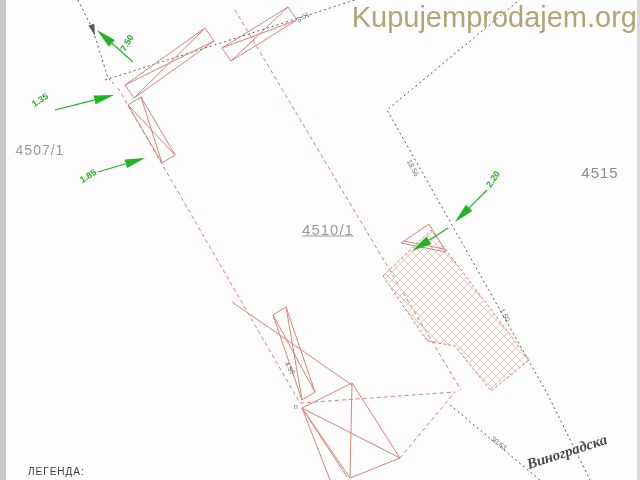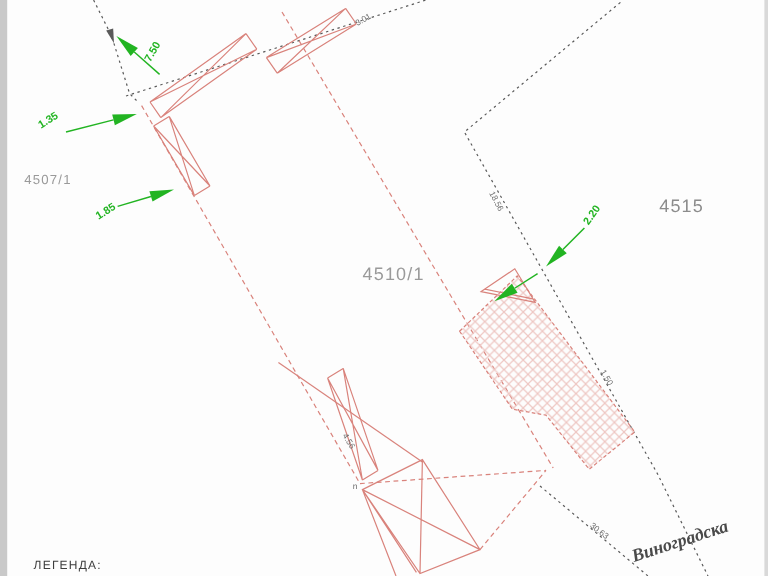--- a/index.html
+++ b/index.html
@@ -79,24 +79,25 @@
       <polygon class="green-head" points="114,95 95.7,104.3 93.5,95.5"></polygon>
       <path class="green-line" d="M98,172 L125.8,163.7"></path>
       <polygon class="green-head" points="145,158 127.1,168 124.5,159.4"></polygon>
       <path class="green-line" d="M487,190 L469.1,207.9"></path>
       <polygon class="green-head" points="455,222 465.9,204.7 472.3,211.1"></polygon>
       <path class="green-line" d="M448,228 L428.9,240.2"></path>
       <polygon class="green-head" points="412,251 426.5,236.4 431.3,244"></polygon>
     </g>
   </svg>
 
+  <div class="watermark">Kupujemprodajem.org</div>
 
-  <div class="lbl parcel-lbl" style="left:40px;top:150px;font-size:11px;">4507/1</div>
-  <div class="lbl parcel-lbl" style="left:328px;top:229px;font-size:15px;">4510/1</div>
-  <div class="lbl parcel-lbl" style="left:568px;top:172px;font-size:15px;color:#8c8c8c;">4515</div>
+  <div class="lbl parcel-lbl" style="left:40px;top:150px;font-size:14px;">4507/1</div>
+  <div class="lbl parcel-lbl" style="left:328px;top:229px;font-size:15px;text-decoration:underline;">4510/1</div>
+  <div class="lbl parcel-lbl" style="left:600px;top:172px;font-size:15px;color:#8c8c8c;">4515</div>
 
   <div class="lbl green-lbl" style="left:127px;top:43px;transform:translate(-50%,-50%) rotate(-60deg);">7.50</div>
   <div class="lbl green-lbl" style="left:40px;top:100px;transform:translate(-50%,-50%) rotate(-32deg);">1.35</div>
   <div class="lbl green-lbl" style="left:88px;top:176px;transform:translate(-50%,-50%) rotate(-32deg);">1.85</div>
   <div class="lbl green-lbl" style="left:493px;top:179px;transform:translate(-50%,-50%) rotate(-55deg);">2.20</div>
 
   <div class="lbl small-lbl" style="left:303px;top:17px;transform:translate(-50%,-50%) rotate(-30deg);">3.01</div>
   <div class="lbl small-lbl" style="left:413px;top:168px;transform:translate(-50%,-50%) rotate(62deg);">18.56</div>
   <div class="lbl small-lbl" style="left:505px;top:315px;transform:translate(-50%,-50%) rotate(60deg);">1.50</div>
   <div class="lbl small-lbl" style="left:290px;top:368px;transform:translate(-50%,-50%) rotate(58deg);">4.56</div>

